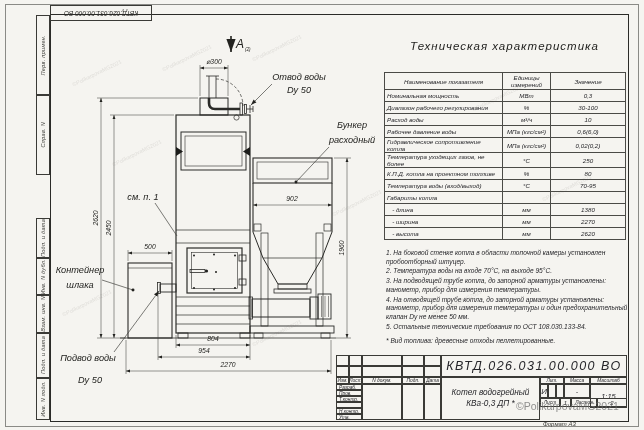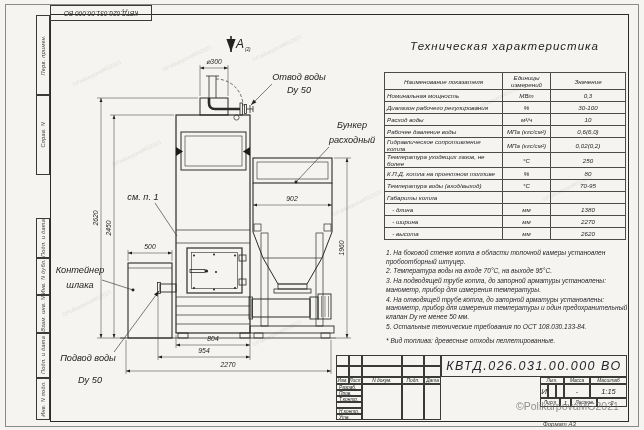--- a/index.html
+++ b/index.html
@@ -374,29 +374,33 @@
     <div class="cell lab leftlab" style="left:0;top:29px;width:26px;height:6px">Разраб.</div>
     <div class="cell lab leftlab" style="left:0;top:35px;width:26px;height:6px">Пров.</div>
     <div class="cell lab leftlab" style="left:0;top:41px;width:26px;height:6px">Т.контр.</div>
     <div class="cell lab leftlab" style="left:0;top:47px;width:26px;height:6px"></div>
     <div class="cell lab leftlab" style="left:0;top:53px;width:26px;height:6px">Н.контр.</div>
     <div class="cell lab leftlab" style="left:0;top:59px;width:26px;height:6px">Утв.</div>
     <div class="cell" style="left:26px;top:29px;width:40px;height:36px"></div>
     <div class="cell" style="left:66px;top:29px;width:22px;height:36px"></div>
     <div class="cell" style="left:88px;top:29px;width:17px;height:36px"></div>
 
+    <div class="cell pname" style="left:105px;top:22px;width:99px;height:43px">
+      <span>Котел водогрейный</span>
+      <span>КВа-0,3  ДП *</span>
+    </div>
 
     <div class="cell lab" style="left:204px;top:22px;width:24px;height:7px">Лит.</div>
     <div class="cell lab" style="left:228px;top:22px;width:26px;height:7px">Масса</div>
     <div class="cell lab" style="left:254px;top:22px;width:37px;height:7px">Масштаб</div>
     <div class="cell" style="left:204px;top:29px;width:8px;height:14px;font-size:8px">И</div>
     <div class="cell" style="left:212px;top:29px;width:8px;height:14px"></div>
     <div class="cell" style="left:220px;top:29px;width:8px;height:14px"></div>
     <div class="cell" style="left:228px;top:29px;width:26px;height:14px;font-size:7px">-</div>
-    <div class="cell" style="left:254px;top:29px;width:37px;height:14px;font-size:7.5px">1:15</div>
+    <div class="cell" style="left:254px;top:29px;width:37px;height:24px;font-size:7.5px">1:15</div>
     <div class="cell lab" style="left:204px;top:43px;width:20px;height:9px">Лист</div>
     <div class="cell" style="left:224px;top:43px;width:11px;height:9px;font-size:6px">1</div>
     <div class="cell lab" style="left:235px;top:43px;width:26px;height:9px">Листов</div>
     <div class="cell" style="left:261px;top:43px;width:30px;height:9px;font-size:6px">2</div>
 
   </div>
 
   <div class="abs wm-main">©PolikarpovaMG2021</div>
   <div class="abs format">Формат А3</div>
 

